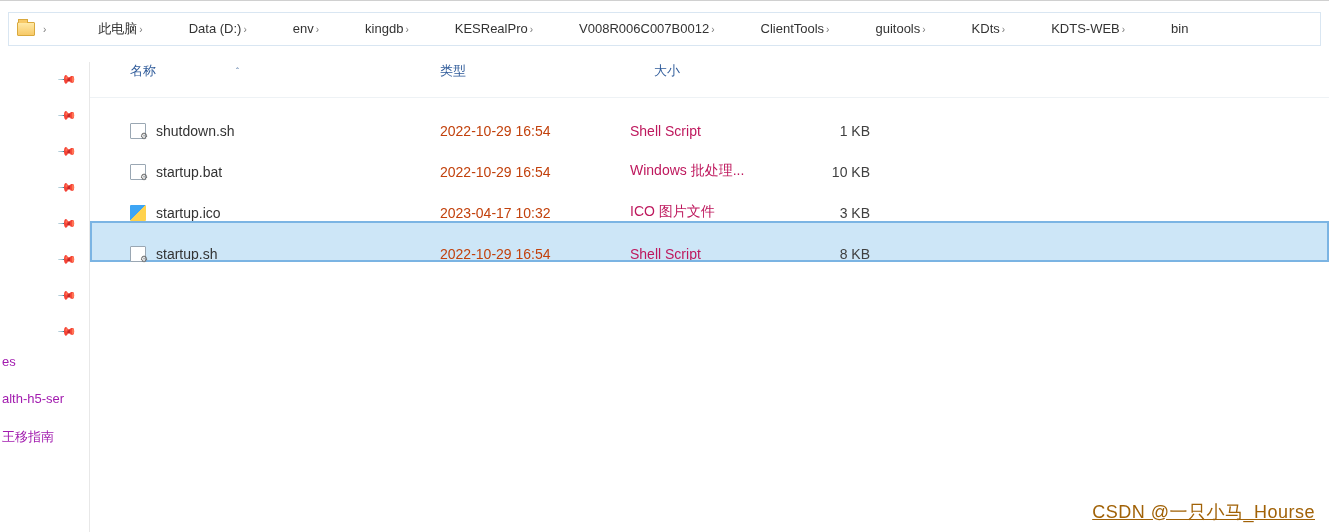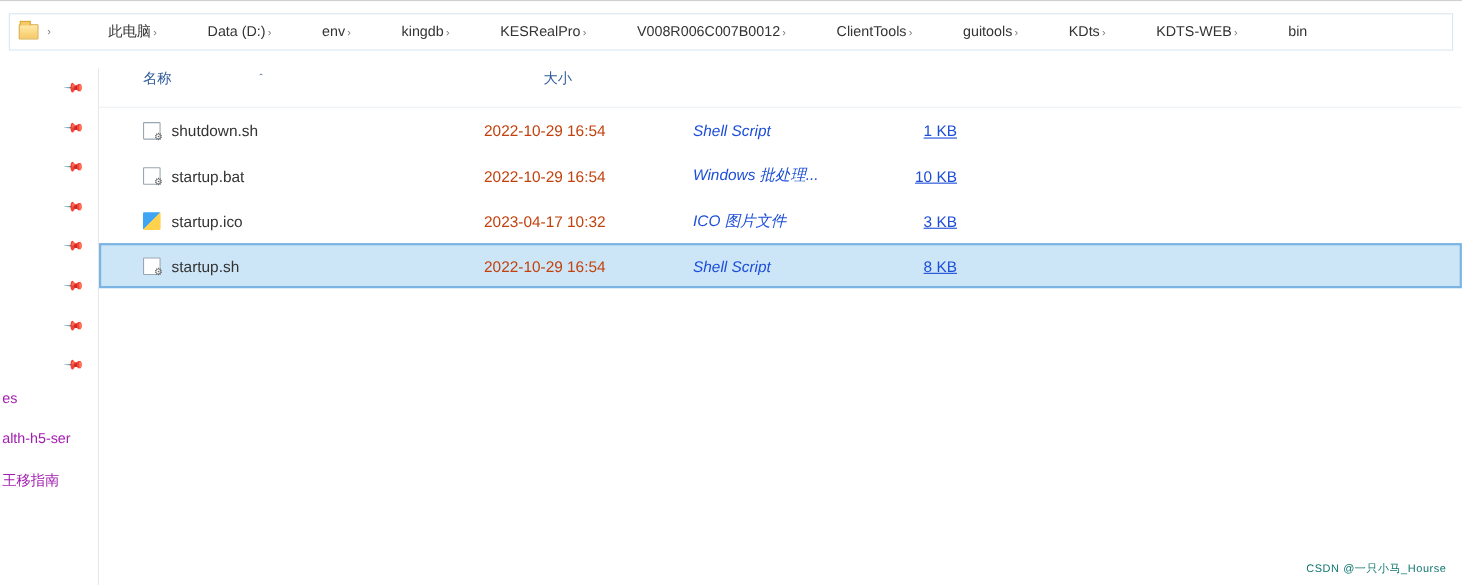--- a/index.html
+++ b/index.html
@@ -101,34 +101,34 @@
     .col-date { width: 190px; padding-left: 10px; }
     .col-type { width: 160px; padding-left: 10px; }
     .col-size { width: 110px; text-align: right; padding-right: 20px; }
     .sort-caret {
       font-size: 9px;
       color: #5a7ca8;
     }
     .filelist { }
     .row {
       display: flex;
-      align-items: center;
+      align-items: flex-end;
       height: 41px;
       font-size: 14px;
       color: #333;
     }
     .row.selected {
       background: #cde6f7;
       outline: 2px solid #7bb4e3;
       outline-offset: -2px;
     }
     .c-name { width: 340px; padding-left: 40px; display: flex; align-items: center; gap: 10px; }
     .c-date { width: 190px; padding-left: 10px; color: #c2410c; }
-    .c-type { width: 160px; padding-left: 10px; color: #1d4ed8; white-space: nowrap; overflow:hidden; text-overflow:ellipsis;font-style:italic;}
-    .c-size { width: 110px; text-align: right; padding-right: 20px; color: #1d4ed8; text-decoration: underline; }
+    .c-type { width: 160px; padding-left: 10px; color: #be185d; white-space: nowrap; overflow:hidden; text-overflow:ellipsis;}
+    .c-size { width: 110px; text-align: right; padding-right: 20px; color: #404040; }
     .fileico {
       width: 16px; height: 16px;
       background: #fff;
       border: 1px solid #9aa7b3;
       border-radius: 1px;
       position: relative;
       flex: none;
     }
     .fileico.gear::after {
       content: "⚙";
@@ -137,23 +137,24 @@
       font-size: 9px;
       color: #6b6b6b;
     }
     .fileico.ico {
       border: none;
       background: linear-gradient(135deg,#3da5f4 50%, #ffd24d 50%);
     }
     .watermark {
       position: absolute;
       bottom: 8px; right: 14px;
-      color: #0f766e;
-      font-size: 10px;
+      color: #a16207;
+      font-size: 18px;
       letter-spacing: 0.5px;
+      text-decoration: underline;
     }
   </style>
 </head>
 <body>
 
 <div class="top-border"></div>
 
 <div class="addressbar">
   <span class="folder-ico"></span>
   <span class="chev">›</span>
@@ -191,20 +192,21 @@
   <div style="height:14px"></div>
   <div class="tree-label">王移指南</div>
 </div>
 
 <div class="main">
   <div class="columns">
     <div class="col-name">
       <span>名称</span>
       <span class="sort-caret">ˆ</span>
     </div>
+    <div class="col-type">类型</div>
     <div class="col-size">大小</div>
   </div>
   <div class="filelist" id="filelist">
       <div class="row">
         <div class="c-name">
           <span class="fileico gear"></span>
           <span>shutdown.sh</span>
         </div>
         <div class="c-date">2022-10-29 16:54</div>
         <div class="c-type">Shell Script</div>

